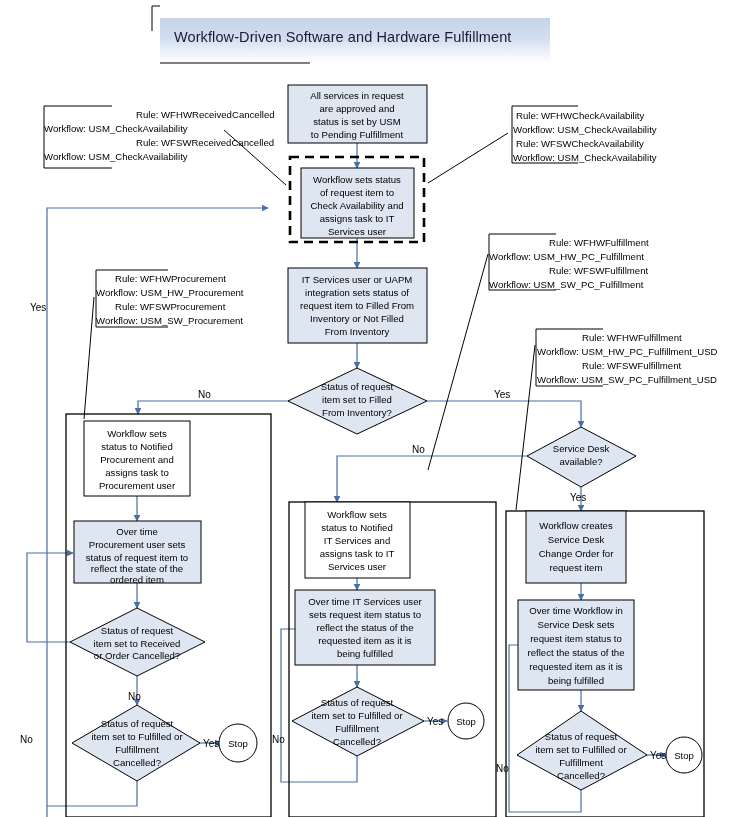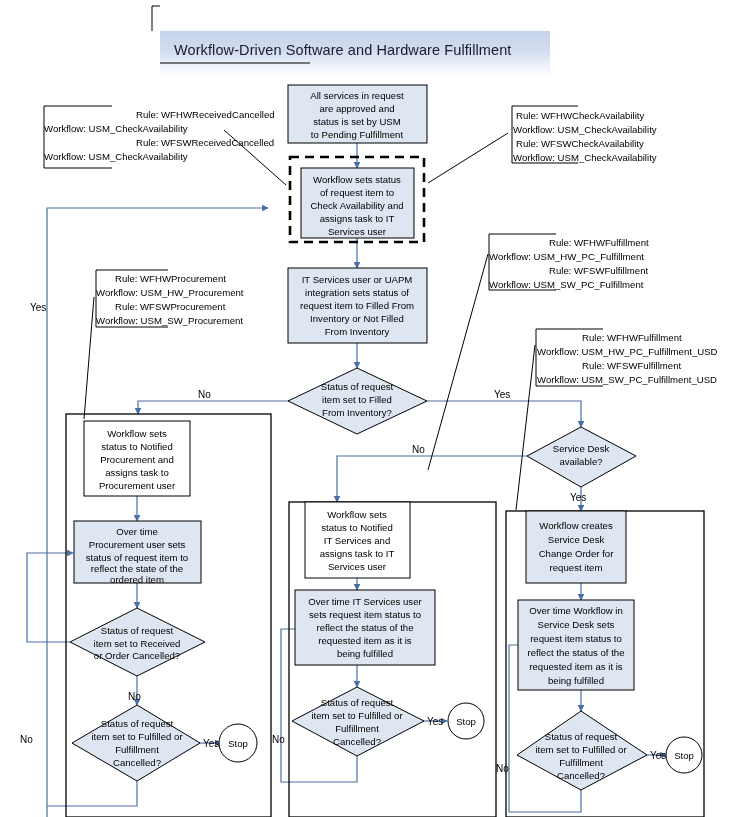--- a/index.html
+++ b/index.html
@@ -21,21 +21,21 @@
   svg.diagram {
     position: absolute;
     left: 0;
     top: 0;
     width: 744px;
     height: 817px;
   }
   .title-bar {
     position: absolute;
     left: 160px;
-    top: 31px;
+    top: 18px;
     width: 390px;
     height: 45px;
     background: linear-gradient(to bottom, #c5d3ea 0%, #d2ddef 45%, #e9eff8 72%, #ffffff 100%);
   }
   .title-bar .title-text {
     position: absolute;
     left: 14px;
     top: 11px;
     font-size: 14.5px;
     color: #1b1b2f;

